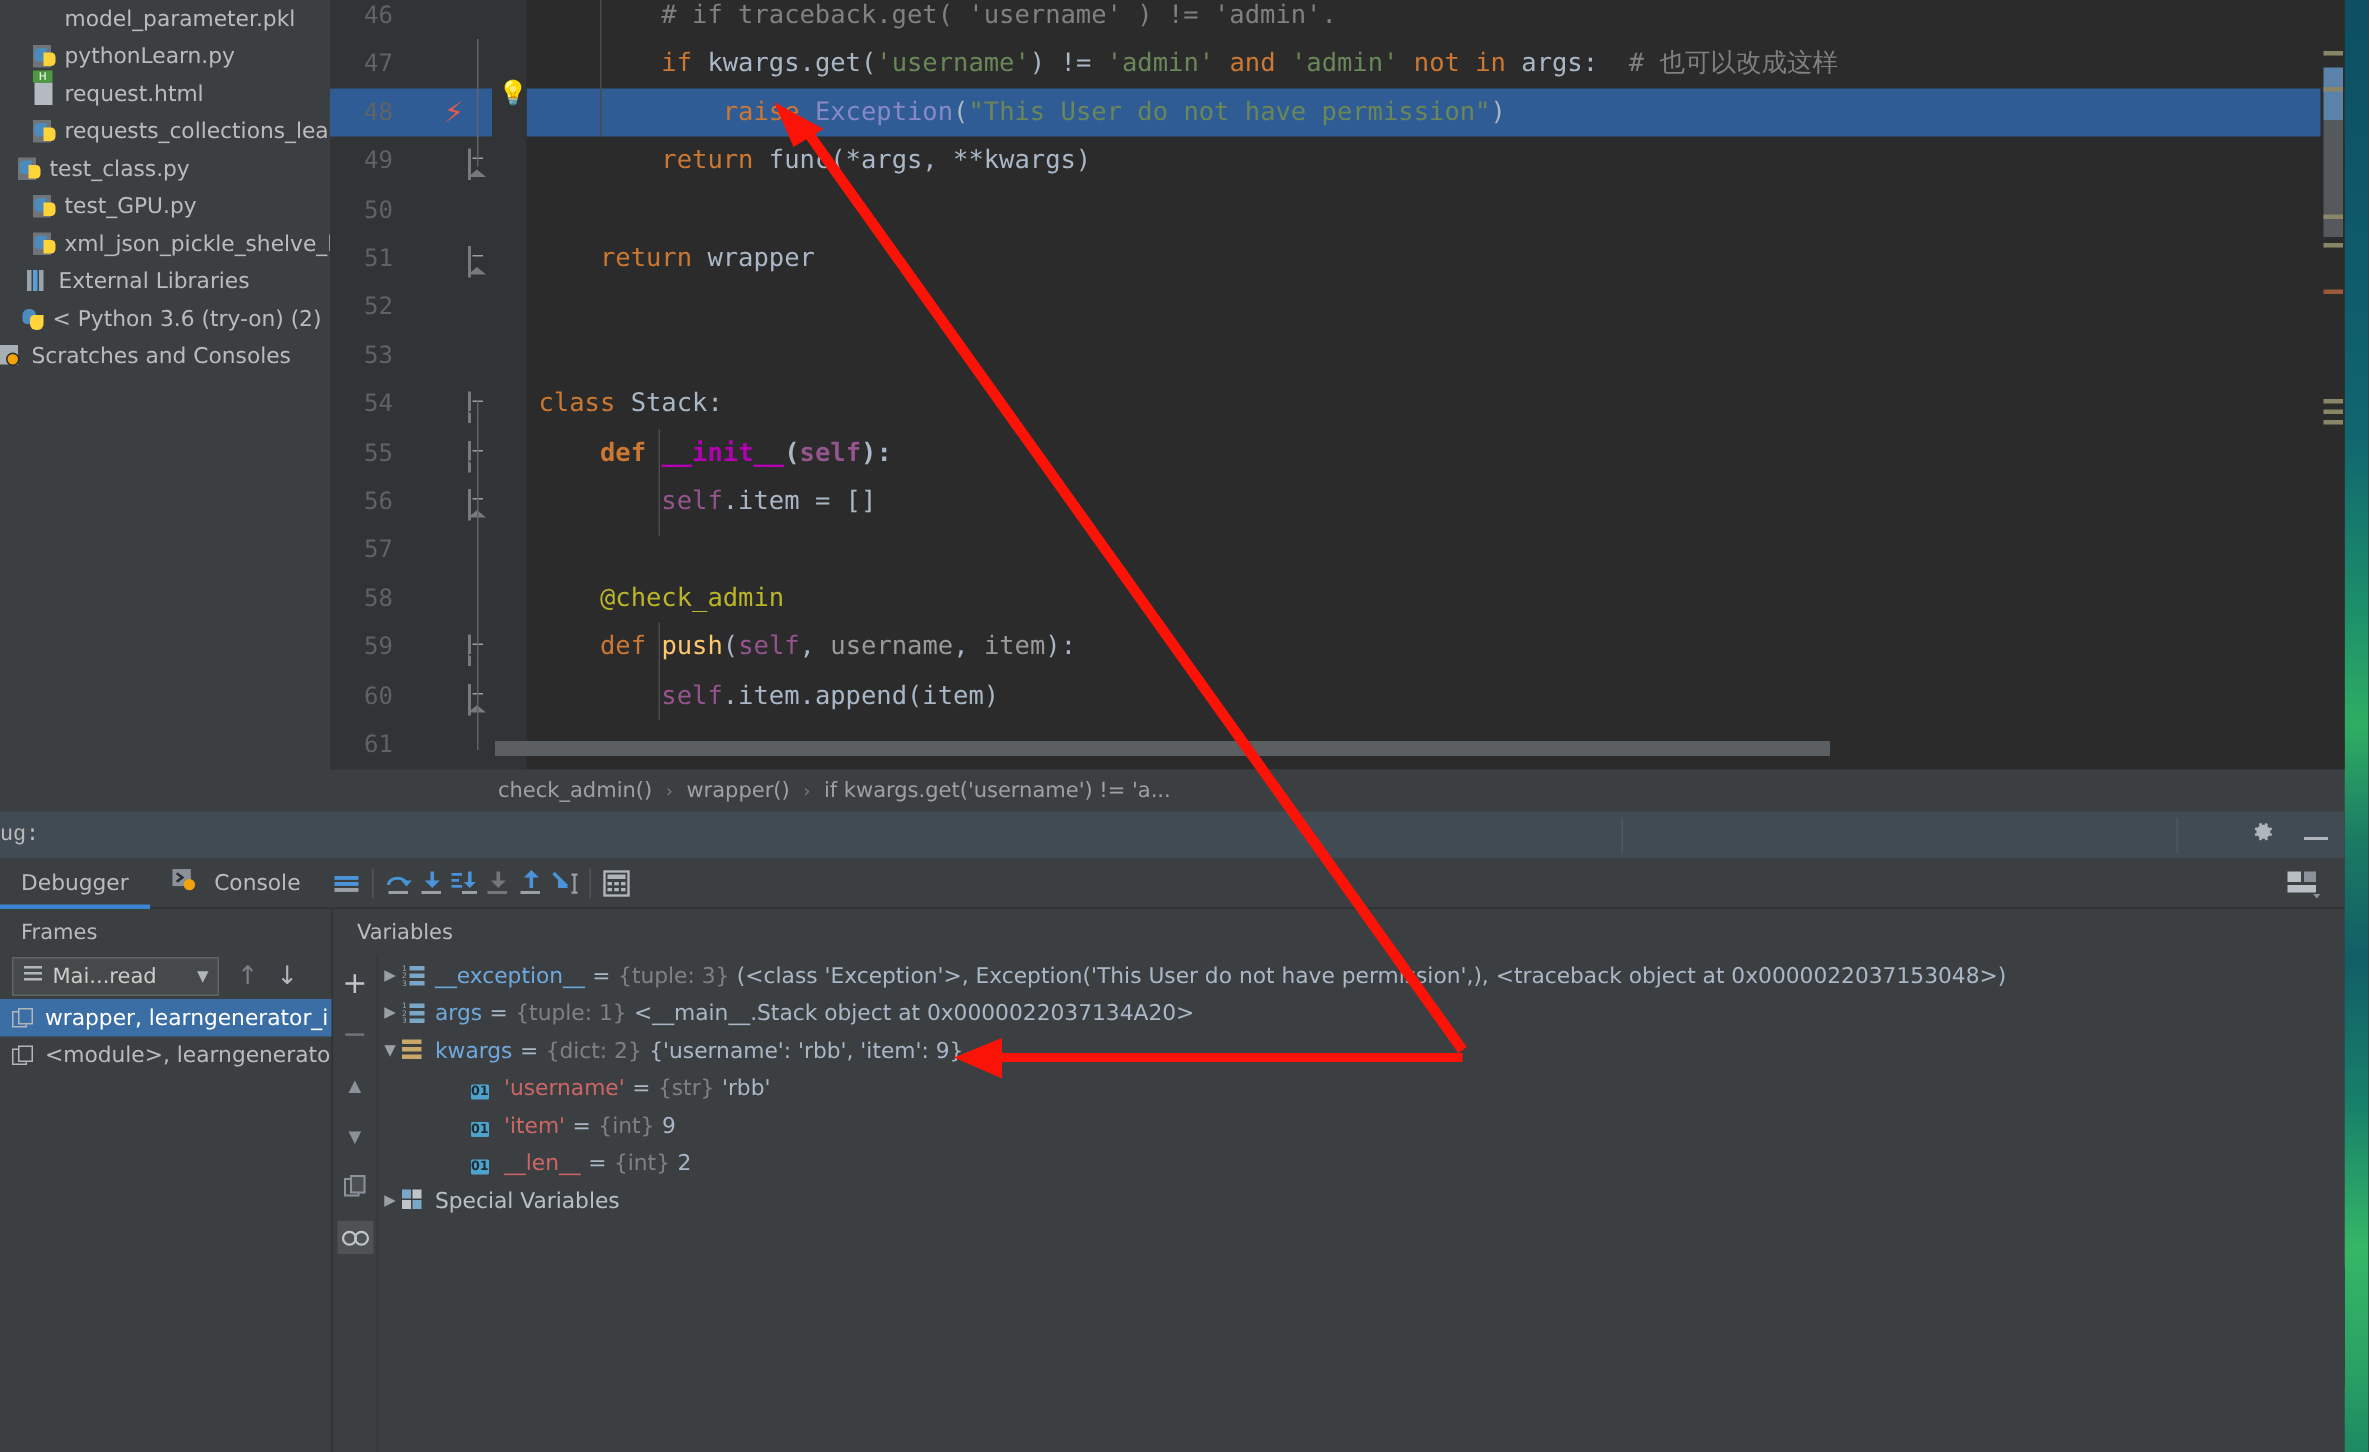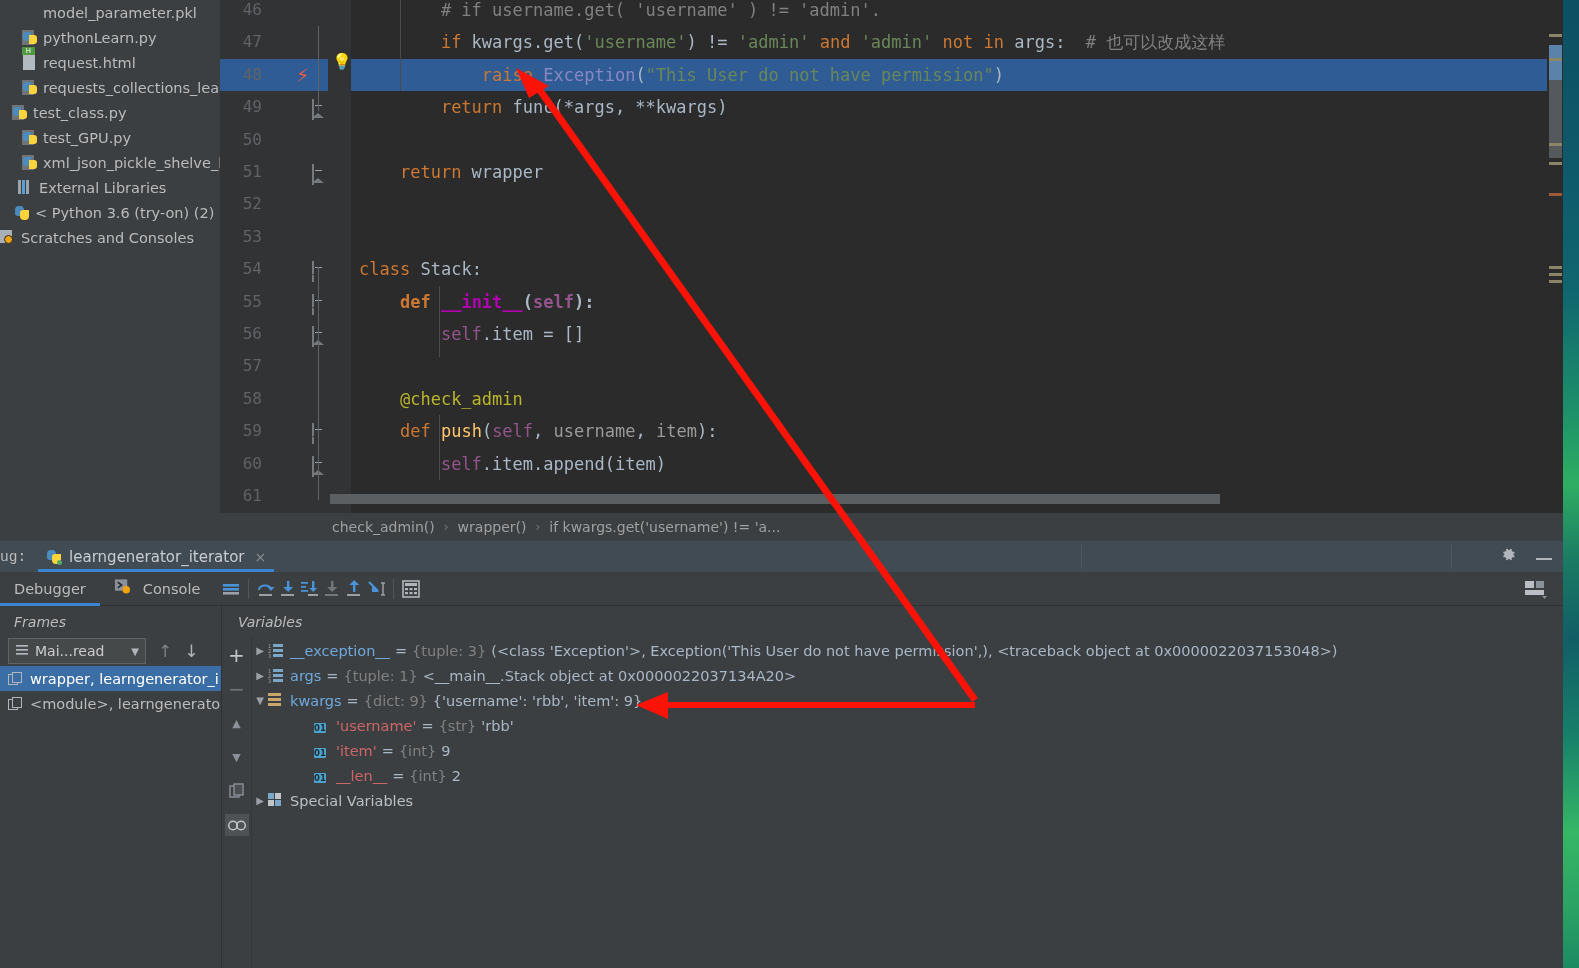--- a/index.html
+++ b/index.html
@@ -169,21 +169,21 @@
   .dbg-tabbtn .ul { position:absolute; left:0; right:0; bottom:0; height:3px; background:#3b84d0; }
   .tb-sep { width:1px; height:20px; background:#555; margin:0 6px; }
   .tbicon { width:22px; height:22px; position:relative; }
 
   .layout-icon { position:absolute; right:14px; top:6px; width:26px; height:20px; }
 
   
   .panes { position:absolute; left:0; top:65px; right:16px; bottom:0; display:flex; }
   .pane-frames { width:222px; position:relative; border-right:1px solid #2f3133; }
   .pane-vars { flex:1; position:relative; }
-  .pane-title { font-size:14px; color:#bbb; padding:8px 0 6px 14px;font-style:italic; }
+  .pane-title { font-size:14px; color:#bbb; padding:8px 0 6px 14px; }
   .pane-vars .pane-title { padding-left:16px; }
 
   .frames-ctl { display:flex; align-items:center; height:30px; padding-left:8px; gap:6px; }
   .frame-select {
     height:26px; min-width:138px; background:#45494a; border:1px solid #5e6364;
     display:flex; align-items:center; padding:0 6px; gap:6px; color:#ccc; font-size:14px;
   }
   .frame-row {
     display:flex; align-items:center; height:25px; padding-left:8px; gap:7px;
     font-size:14.5px; color:#bbb; white-space:nowrap;
@@ -361,21 +361,21 @@
             <span class="lnum">61</span>
           </div>
           <div class="foldline" style="top: 26.4px; height: 84.24px;"></div>
           <div class="foldline" style="top: 267.2px; height: 233.28px;"></div>
         </div>
     </div>
     <div class="marker-col"></div>
     <div class="bulb">💡</div>
     <div class="code-area">
       <div id="code-rows">
-          <div class="codeline" style="top: -6px;"><span class="txt"><span class="cmt">        # if username.get( 'username' ) != 'admin'.</span></span></div>
+          <div class="codeline" style="top: -6px;"><span class="txt"><span class="cmt">        # if traceback.get( 'username' ) != 'admin'.</span></span></div>
           <div class="codeline" style="top: 26.4px;"><span class="txt">        <span class="kw">if</span> kwargs.get(<span class="str">'username'</span>) != <span class="str">'admin'</span> <span class="kw">and</span> <span class="str">'admin'</span> <span class="kw">not in</span> args:  <span class="cmt"># 也可以改成这样</span></span></div>
           <div class="codeline hl-row" style="top: 58.8px;"><span class="txt">            <span class="kw">raise</span> <span class="exc">Exception</span>(<span class="str">"This User do not have permission"</span>)</span></div>
           <div class="codeline" style="top: 91.2px;"><span class="txt">        <span class="kw">return</span> func(*args, **kwargs)</span></div>
           <div class="codeline" style="top: 123.6px;"><span class="txt"></span></div>
           <div class="codeline" style="top: 156px;"><span class="txt">    <span class="kw">return</span> wrapper</span></div>
           <div class="codeline" style="top: 188.4px;"><span class="txt"></span></div>
           <div class="codeline" style="top: 220.8px;"><span class="txt"></span></div>
           <div class="codeline" style="top: 253.2px;"><span class="txt"><span class="kw">class</span> <span class="cls">Stack</span>:</span></div>
           <div class="codeline" style="top: 285.6px; font-weight: bold;"><span class="txt">    <span class="kw">def</span> <span class="dunder">__init__</span>(<span class="self">self</span>):</span></div>
           <div class="codeline" style="top: 318px;"><span class="txt">        <span class="self">self</span>.item = []</span></div>
@@ -410,30 +410,20 @@
     <span class="sep">›</span>
     <span>wrapper()</span>
     <span class="sep">›</span>
     <span>if kwargs.get('username') != 'a...</span>
   </div>
 
   <div id="debug-panel">
 
     <div class="dbg-header">
       <span class="dlabel">ug:</span>
-      <div class="dbg-tab">
-        <span class="ticon ic-pybig">
-          <span class="b b1"></span>
-            <span class="b b2"></span>
-          <span style="position:absolute;left:11px;top:11px;width:5px;height:5px;border-radius:50%;background:#59a869;"></span>
-        </span>
-        <span class="tabname">learngenerator_iterator</span>
-        <span class="closex">×</span>
-        <span class="underline"></span>
-      </div>
       <span class="vline" style="left:1081px;"></span>
       <span class="vline" style="left:1451px;"></span>
       <div class="hdr-icons">
         <span>
           <svg width="17" height="17" viewBox="0 0 20 20">
               <path fill="#b0b6bb" d="M10 6.6a3.4 3.4 0 100 6.8 3.4 3.4 0 000-6.8zm0 5.1a1.7 1.7 0 110-3.4 1.7 1.7 0 010 3.4z"></path>
               <path fill="#b0b6bb" d="M17.4 11.6l-1.5-.5a6 6 0 000-2.2l1.5-.5-.8-2-1.5.6a6 6 0 00-1.6-1.6l.6-1.5-2-.8-.5 1.5a6 6 0 00-2.2 0L8.9 3l-2 .8.6 1.5a6 6 0 00-1.6 1.6L4.4 6.4l-.8 2 1.5.5a6 6 0 000 2.2l-1.5.5.8 2 1.5-.6a6 6 0 001.6 1.6l-.6 1.5 2 .8.5-1.5a6 6 0 002.2 0l.5 1.5 2-.8-.6-1.5a6 6 0 001.6-1.6l1.5.6.8-2z"></path>
             </svg>
         </span>
         <span>
@@ -619,21 +609,21 @@
                   <span class="vname blue">args</span>
                   <span class="veq">=</span>
                   <span class="vtype">{tuple: 1}</span>
                   <span class="vval">&lt;__main__.Stack object at 0x0000022037134A20&gt;</span>
                 </div>
                 <div class="var-row" style="padding-left: 0px;">
                   <span class="var-arrow">▼</span>
                   <span class="var-icon"><span class="ic-dict"><span class="bars"><i></i><i></i><i></i></span></span></span>
                   <span class="vname blue">kwargs</span>
                   <span class="veq">=</span>
-                  <span class="vtype">{dict: 9}</span>
+                  <span class="vtype">{dict: 2}</span>
                   <span class="vval">{'username': 'rbb', 'item': 9}</span>
                 </div>
                 <div class="var-row" style="padding-left: 46px;">
                   <span class="var-arrow"></span>
                   <span class="var-icon"><span class="ic-01">01</span></span>
                   <span class="vname red">'username'</span>
                   <span class="veq">=</span>
                   <span class="vtype">{str}</span>
                   <span class="vval">'rbb'</span>
                 </div>

